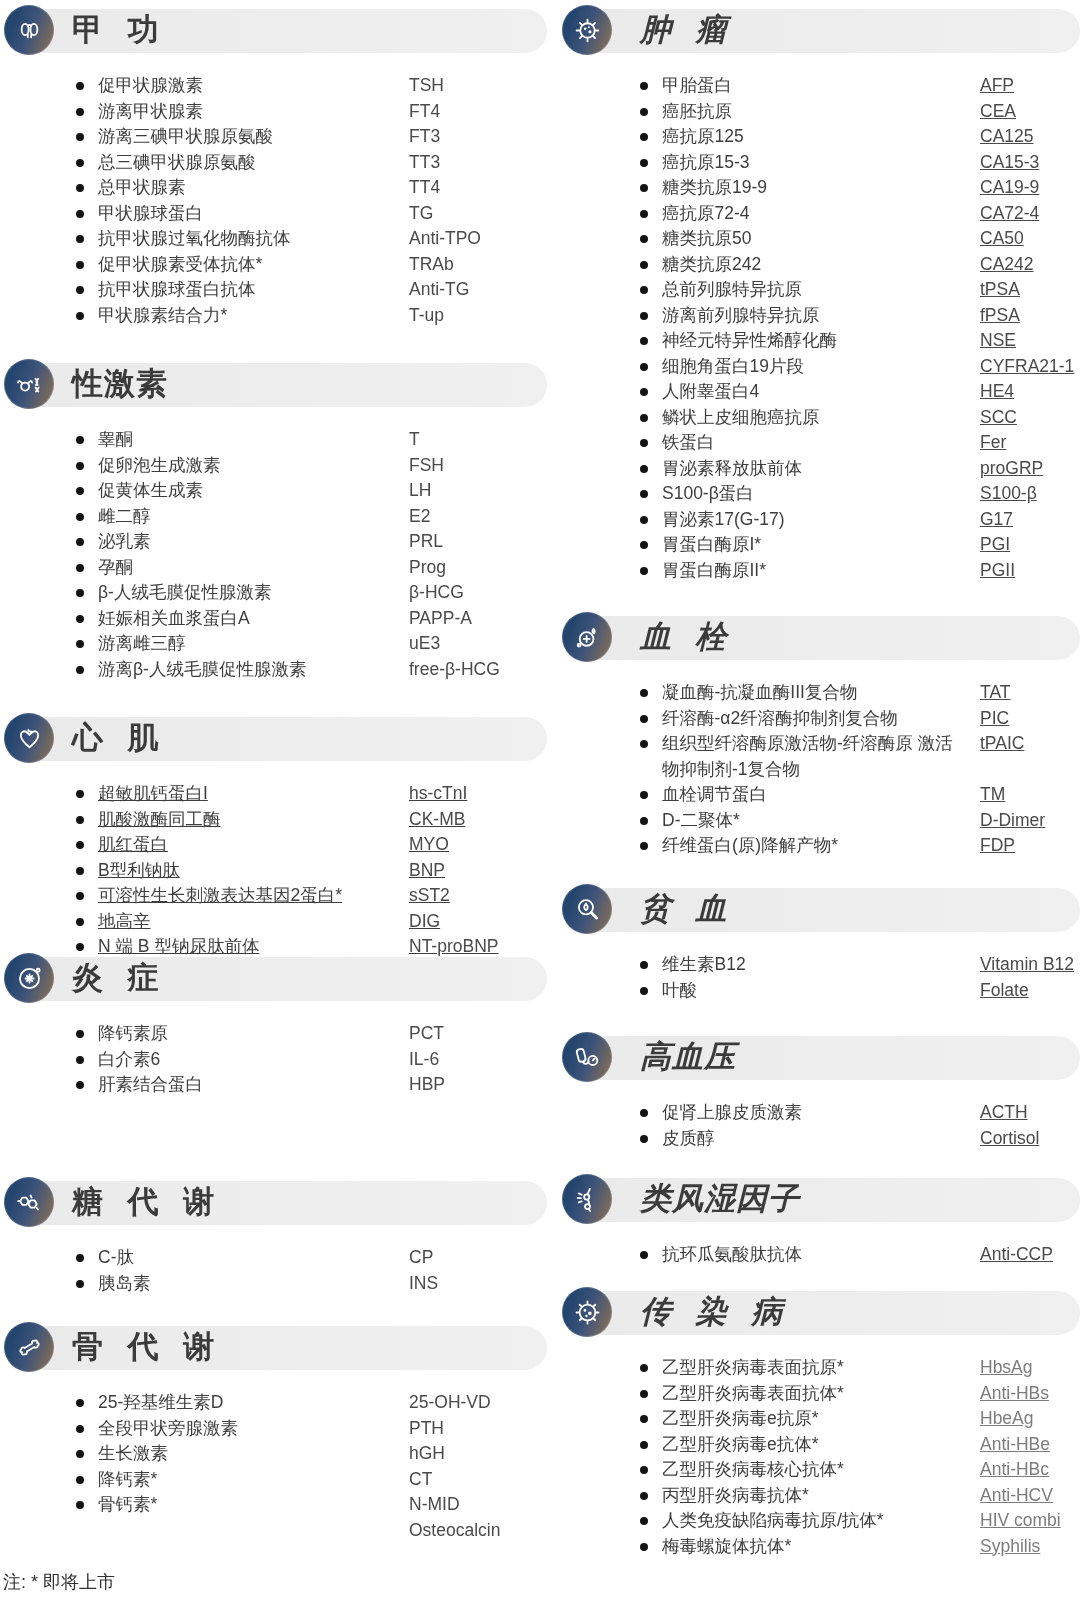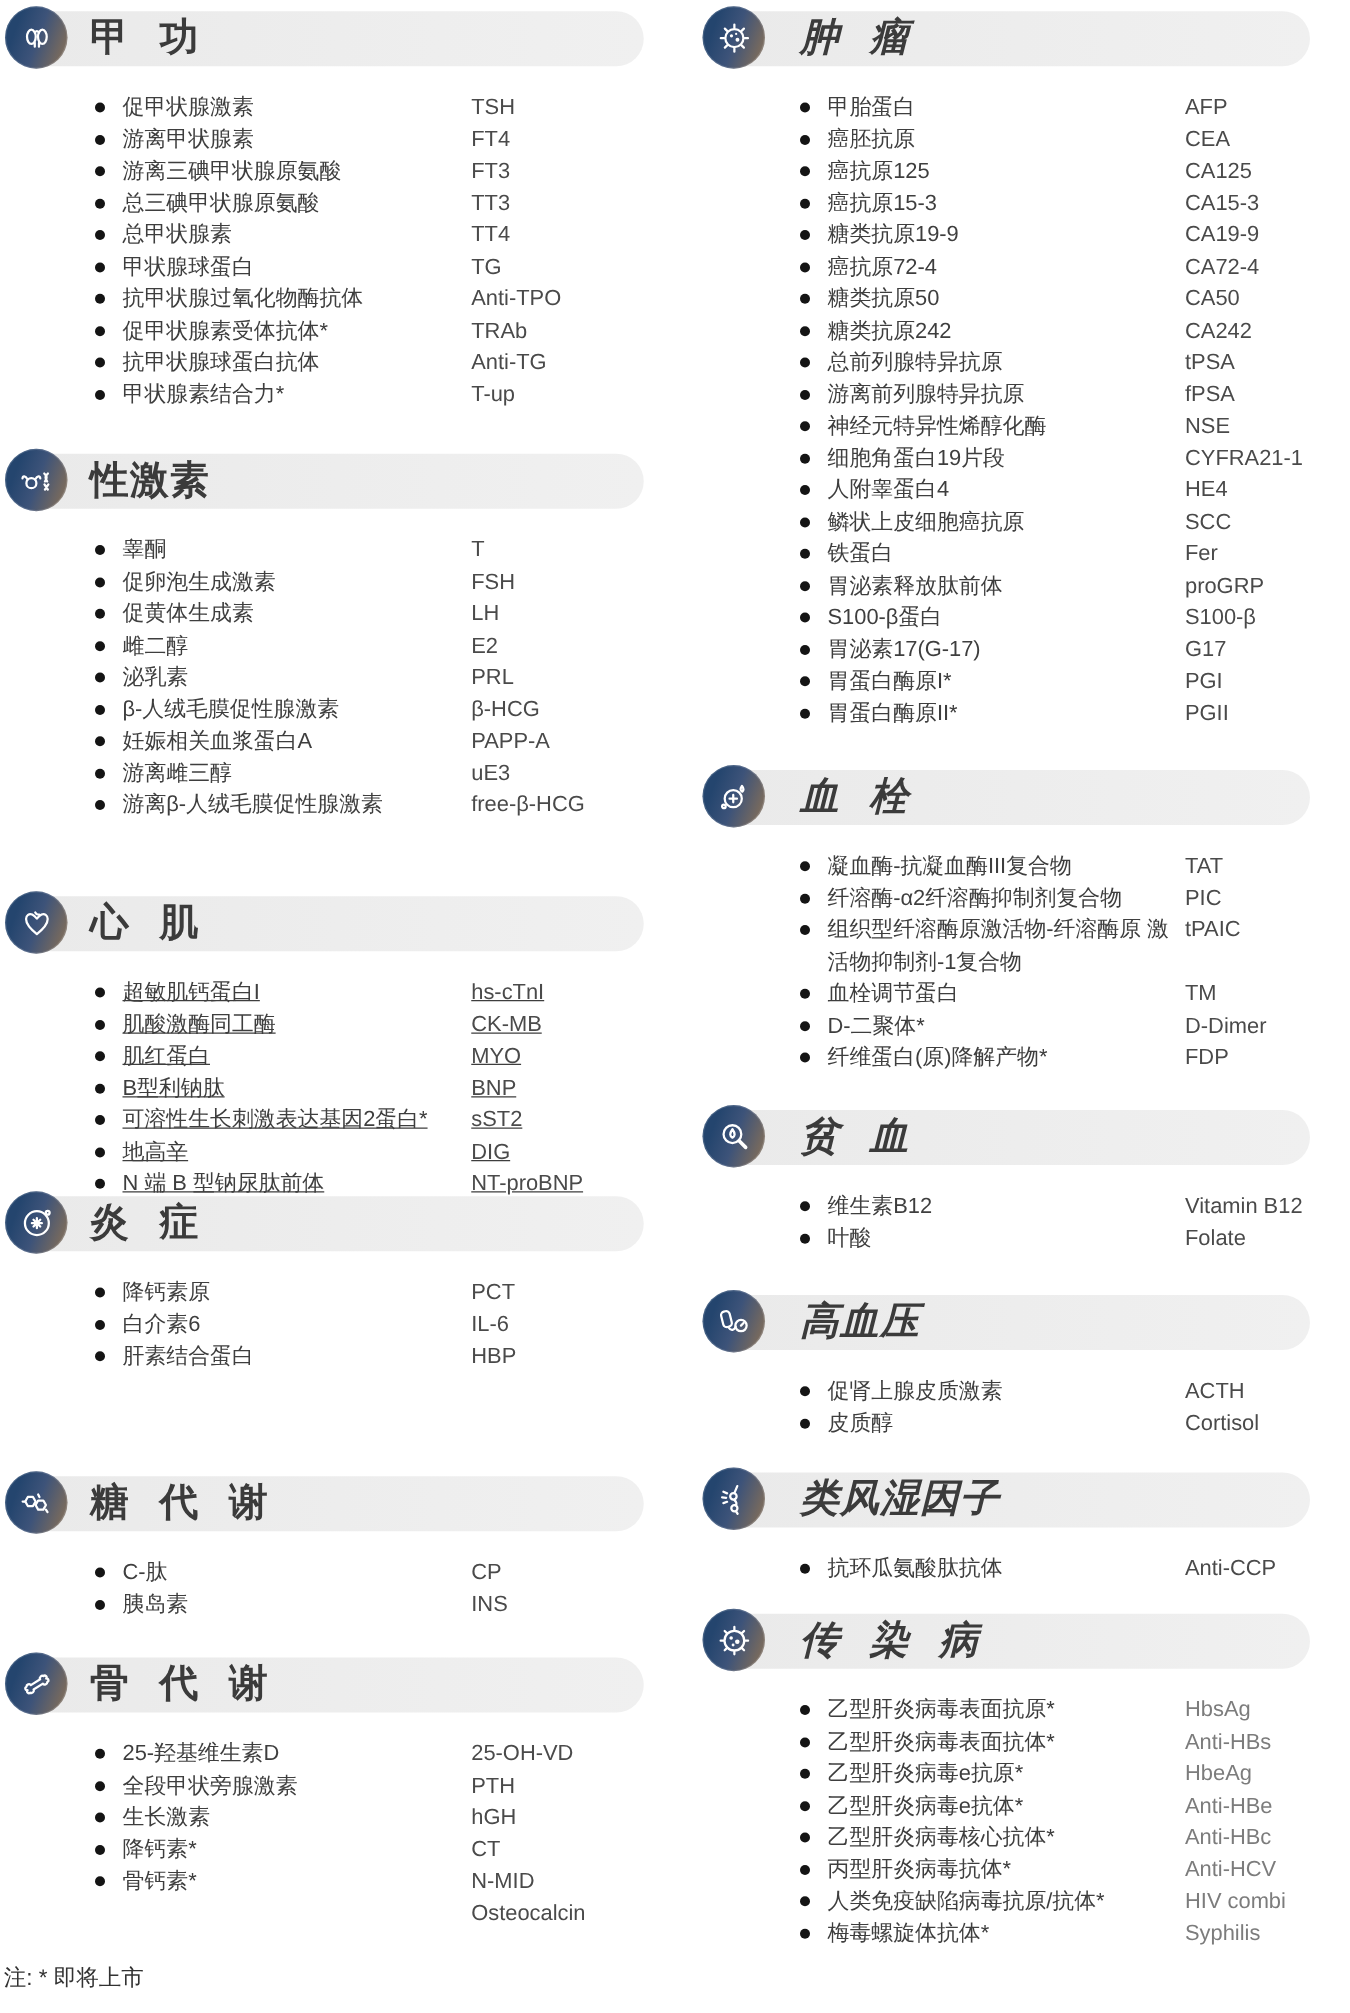--- a/index.html
+++ b/index.html
@@ -2,21 +2,21 @@
 <html><head>
 <meta charset="utf-8">
 <style>
   html,body{margin:0;padding:0;}
   body{
     width:1080px;height:1610px;position:relative;overflow:hidden;
     background:#ffffff;
     font-family:"Liberation Sans","DejaVu Sans",sans-serif;
     color:#3e3e3e;
   }
-  .col{position:absolute;top:0;height:100%;}
+  .col{position:absolute;top:0;height:100%;padding-left:32px;}
   #col-left{left:0;width:515px;}
   #col-right{left:556px;width:492px;}
 
   .section{position:absolute;left:0;right:0;}
   
   #col-left  .section:nth-of-type(1){top:8px;}
   #col-left  .section:nth-of-type(2){top:362px;}
   #col-left  .section:nth-of-type(3){top:716px;text-decoration:underline;}
   #col-left  .section:nth-of-type(4){top:956px;}
   #col-left  .section:nth-of-type(5){top:1180px;}
@@ -53,21 +53,21 @@
   .row{display:flex;align-items:flex-start;min-height:25.5px;}
   #col-left  .row{padding-left:76px;}
   #col-right .row{padding-left:84px;}
   .bullet{
     width:8px;height:8px;border-radius:50%;background:#141414;
     flex:0 0 8px;margin:9px 14px 0 0;
   }
   .name{flex:1;font-size:17.5px;line-height:25.5px;color:#3e3e3e;padding-right:10px;}
   .abbr{font-size:17.5px;line-height:25.5px;color:#4a4a4a;flex-shrink:0;}
   #col-left  .abbr{width:138px;}
-  #col-right .abbr{width:100px;}
+  #col-right .abbr{width:100px;text-decoration:underline;}
   .abbr.muted{color:#7c7c7c;margin-left:20px;}
 
   .note{
     position:absolute;left:3px;top:1570px;
     font-size:18px;color:#323232;
   }
   svg{display:block;}
 </style>
 </head>
 <body>
@@ -187,20 +187,25 @@
     <span class="name">雌二醇</span>
     <span class="abbr">E2</span>
   </li>
 
   <li class="row">
     <span class="bullet"></span>
     <span class="name">泌乳素</span>
     <span class="abbr">PRL</span>
   </li>
 
+  <li class="row">
+    <span class="bullet"></span>
+    <span class="name">孕酮</span>
+    <span class="abbr">Prog</span>
+  </li>
 
   <li class="row">
     <span class="bullet"></span>
     <span class="name">β-人绒毛膜促性腺激素</span>
     <span class="abbr">β-HCG</span>
   </li>
 
   <li class="row">
     <span class="bullet"></span>
     <span class="name">妊娠相关血浆蛋白A</span>

